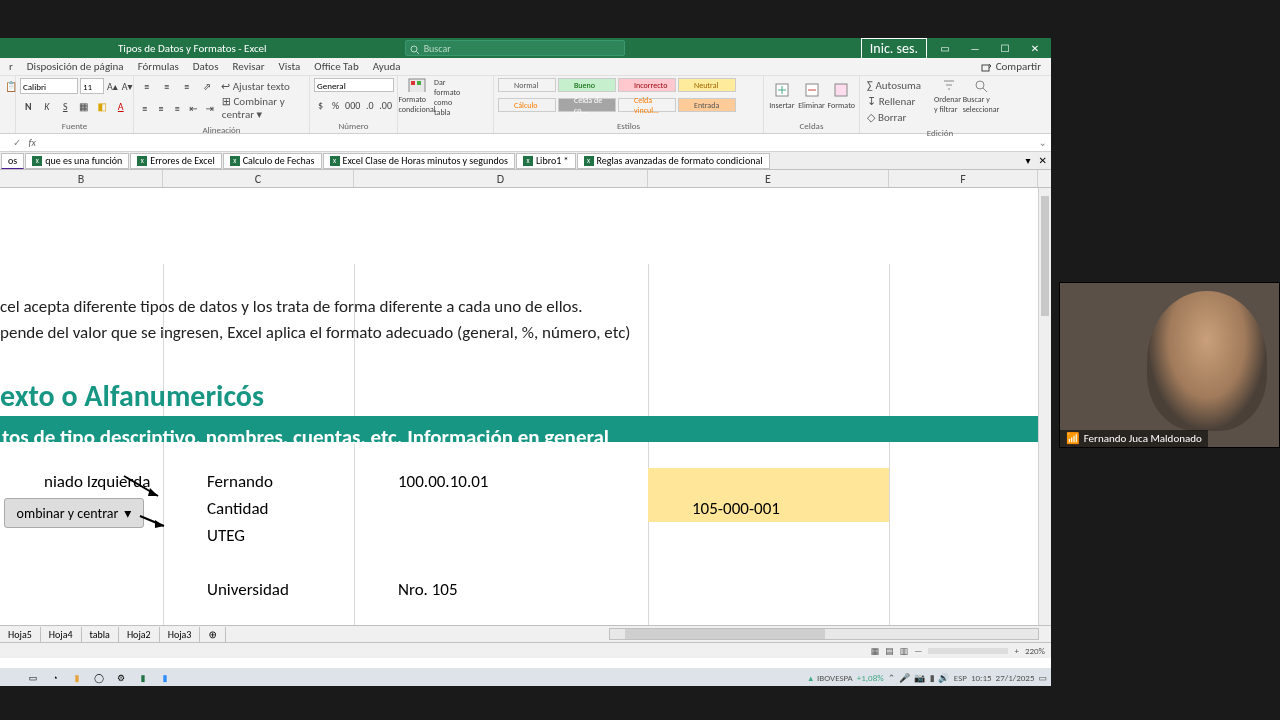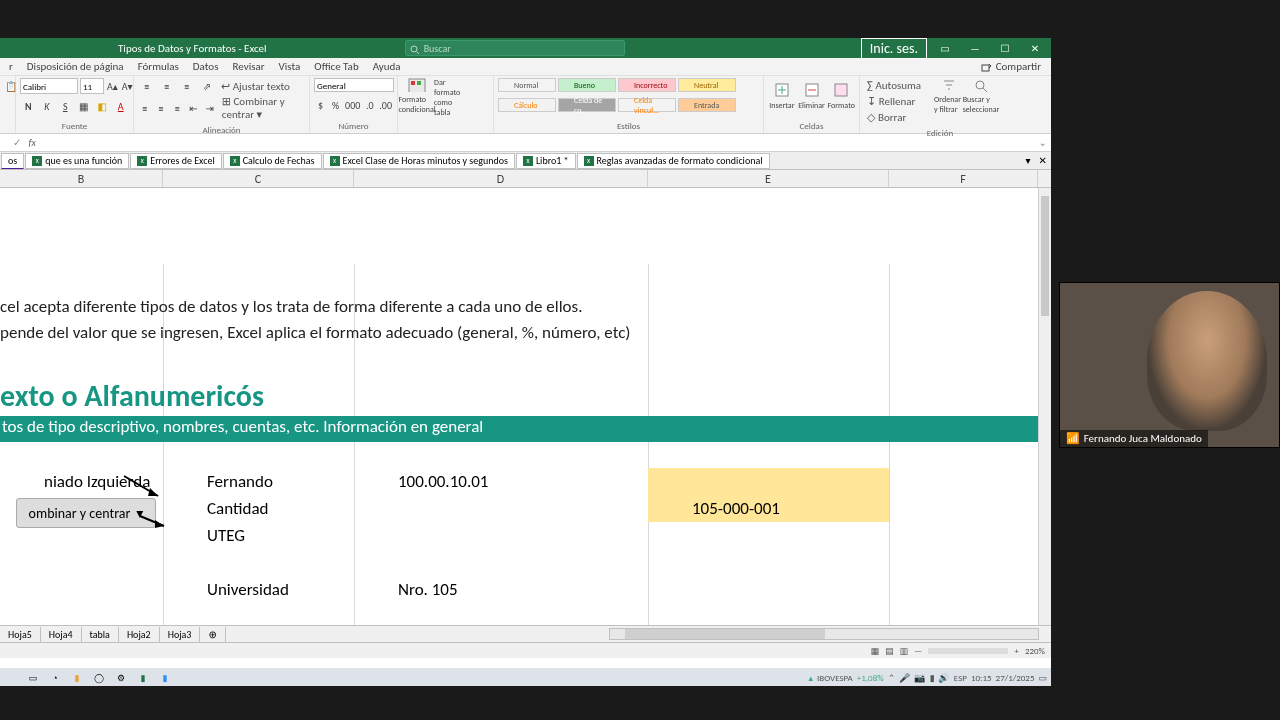--- a/index.html
+++ b/index.html
@@ -50,26 +50,26 @@
   .colhdr .col { border-right: 1px solid #d0d0d0; display: flex; align-items: center; justify-content: center; color: #444; }
   .colB { width: 163px; } .colC { width: 191px; } .colD { width: 294px; } .colE { width: 241px; } .colF { width: 149px; }
 
   
   .grid { position: relative; height: 437px; overflow: hidden; }
 
   .banner1 { position: absolute; top: 0; left: 0; right: 13px; height: 76px; background: #189684; color: #fff; font-size: 42px; font-weight: 300; padding-left: 4px; padding-top: 8px; font-family: "Segoe UI Light"; }
   .txt1 { position: absolute; top: 108px; left: 0; font-size: 17px; color: #222; }
   .txt2 { position: absolute; top: 134px; left: 0; font-size: 17px; color: #222; }
   .heading2 { position: absolute; top: 189px; left: 0; font-size: 30px; font-weight: 700; color: #189684; }
-  .banner2 { position: absolute; top: 228px; left: 0; right: 13px; height: 26px; background: #189684; color: #fff; font-size: 17px; padding-left: 2px; padding-top: 0; }
+  .banner2 { position: absolute; top: 228px; left: 0; right: 13px; height: 26px; background: #189684; color: #fff; font-size: 21px; padding-left: 2px; padding-top: 8px; font-weight: bold; }
   .dataarea { position: absolute; top: 280px; left: 0; margin-left: 44px; }
   .dataarea .r { display: flex; height: 27px; align-items: center; font-size: 17px; }
   .dataarea .cB { width: 163px; } .dataarea .cC { width: 191px; } .dataarea .cD { width: 294px; } .dataarea .cE { width: 241px; }
   .highlight { background: #ffe699; }
-  .callout { position: absolute; top: 310px; left: 16px; width: 140px; height: 30px; background: #ddd; border: 1px solid #aaa; border-radius: 3px; display: flex; align-items: center; justify-content: center; font-size: 14px; }
+  .callout { position: absolute; top: 310px; left: 4px; width: 140px; height: 30px; background: #ddd; border: 1px solid #aaa; border-radius: 3px; display: flex; align-items: center; justify-content: center; font-size: 14px; }
 
   .vlines { position: absolute; top: 76px; bottom: 0; }
   .vl { position: absolute; top: 0; bottom: 0; width: 1px; background: #d8d8d8; }
 
   
   .sheettabs { height: 17px; background: #f0f0f0; border-top: 1px solid #c0c0c0; display: flex; align-items: center; font-size: 10px; }
   .sheettab { padding: 0 8px; border-right: 1px solid #c0c0c0; height: 15px; display: flex; align-items: center; }
   .hscroll { margin-left: auto; width: 430px; height: 12px; background: #e8e8e8; border: 1px solid #c0c0c0; margin-right: 12px; position: relative; }
   .hscroll .thumb { position: absolute; left: 15px; width: 200px; top: 0; bottom: 0; background: #cfcfcf; }
 

